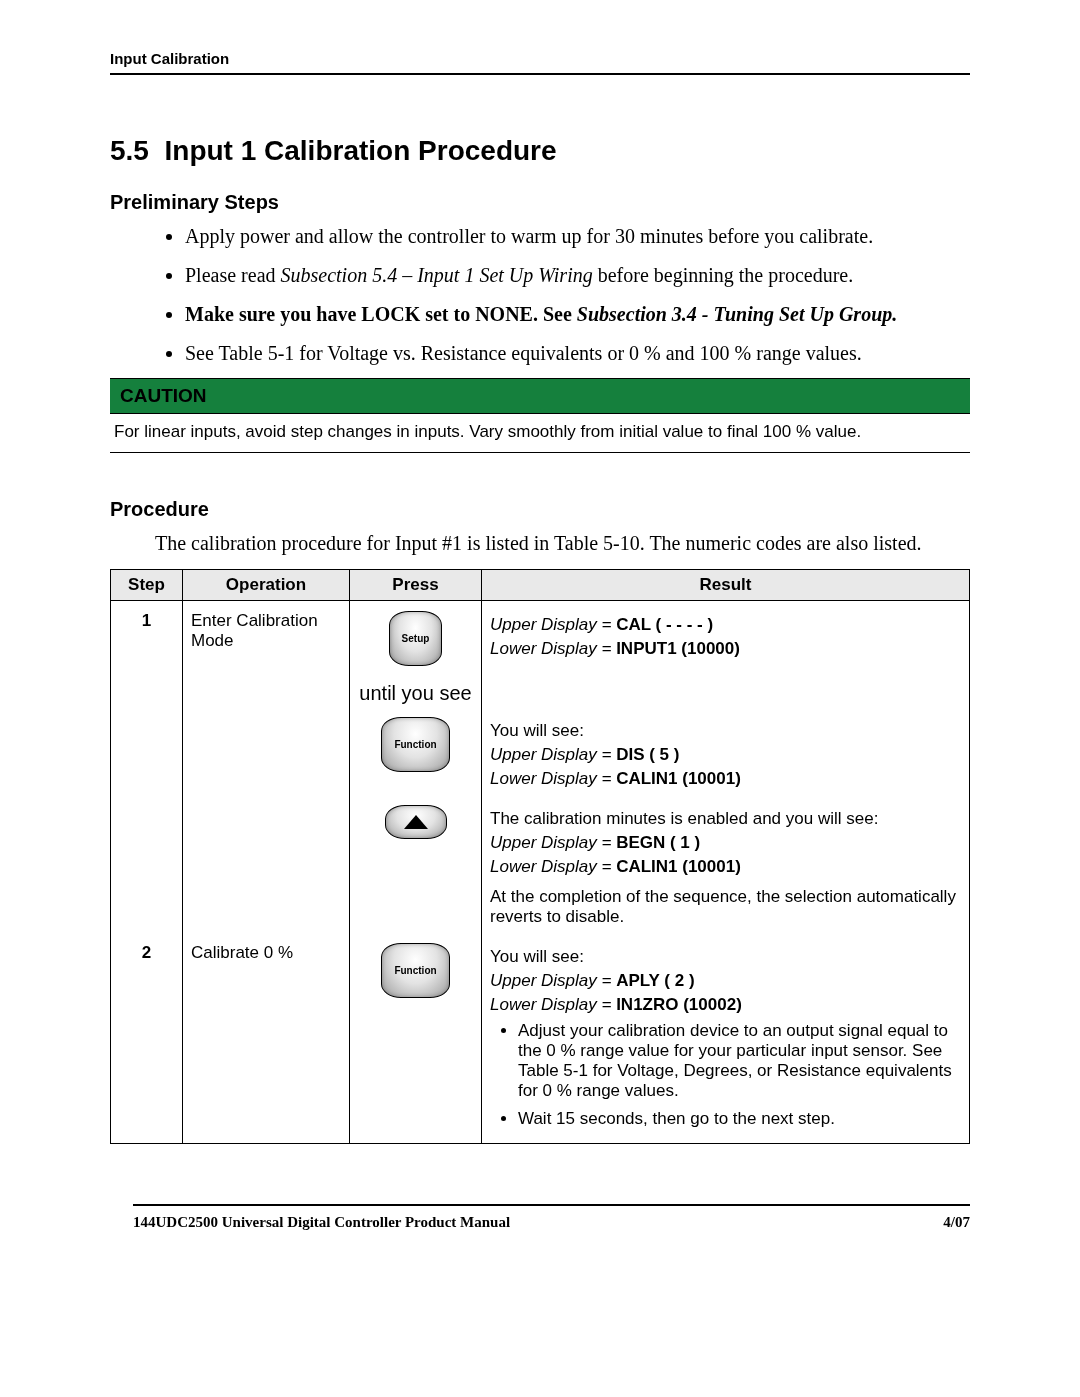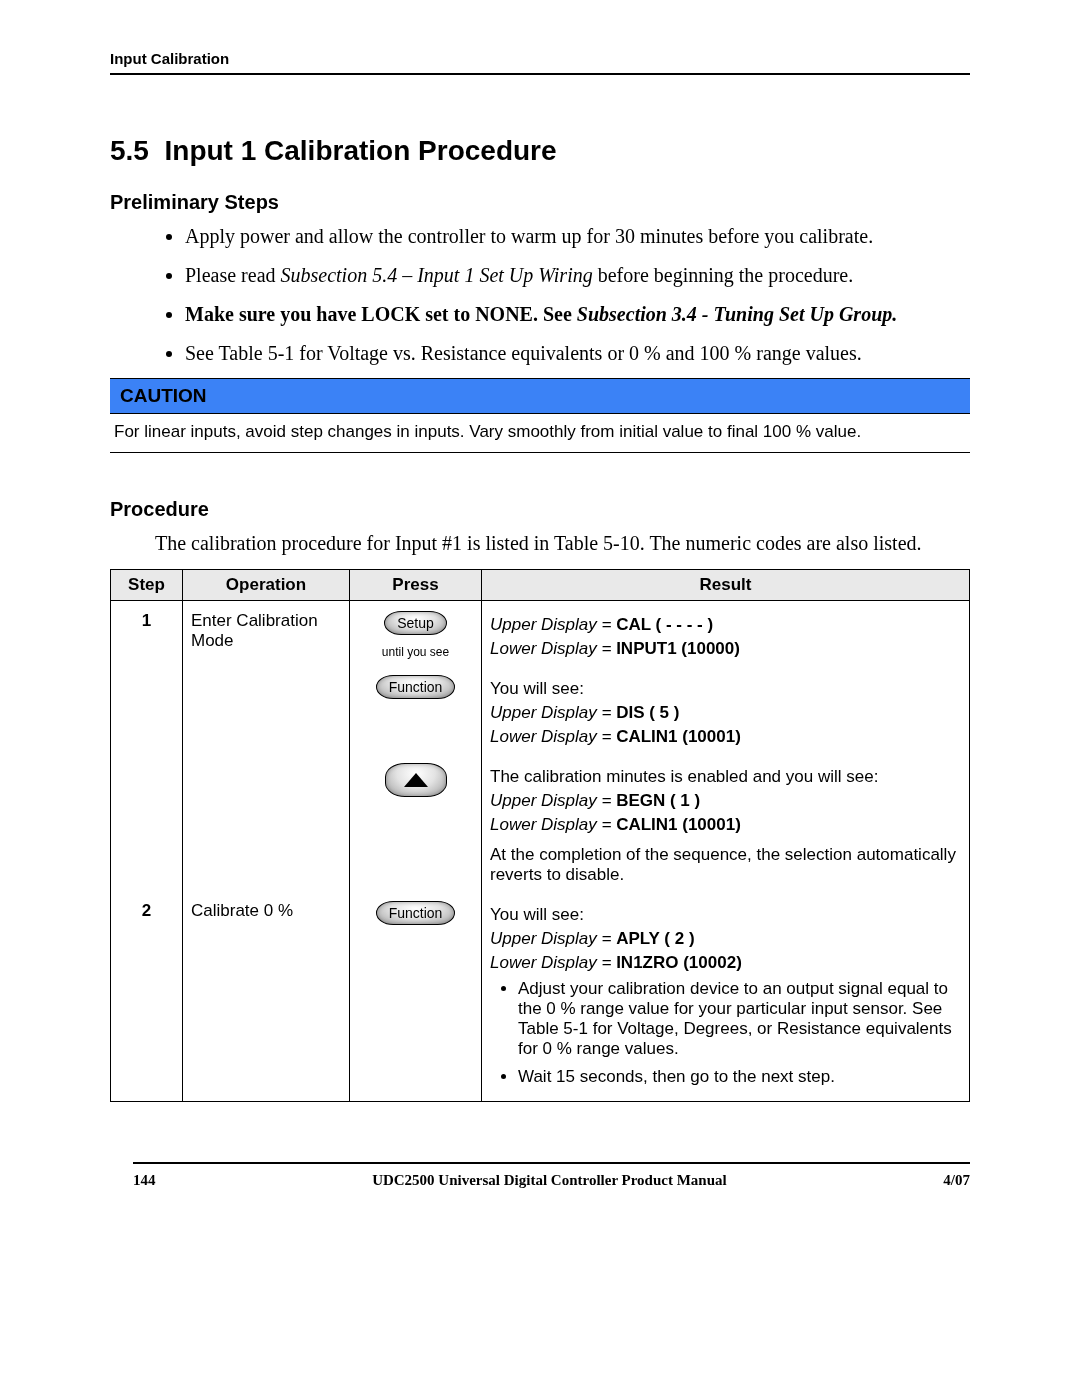--- a/index.html
+++ b/index.html
@@ -46,21 +46,21 @@
   .bold { font-weight: bold; }
   .italic { font-style: italic; }
   .boldit { font-weight: bold; font-style: italic; }
 
   .caution-box {
     border-top: 1px solid #000;
     border-bottom: 1px solid #000;
     margin-top: 6px;
   }
   .caution-label {
-    background: #3b82f6;
+    background: #15803d;
     font-family: Arial, Helvetica, sans-serif;
     font-weight: bold;
     font-size: 19px;
     padding: 6px 10px;
     border-bottom: 1px solid #000;
   }
   .caution-body {
     font-family: Arial, Helvetica, sans-serif;
     font-size: 17px;
     padding: 8px 4px 10px 4px;
@@ -100,31 +100,31 @@
   table.proc tr:last-child td { border-bottom: 1px solid #000; }
   table.proc tr.first-row td { padding-top: 10px; }
   .col-step { width: 55px; text-align: center; font-weight: bold; }
   .col-op   { width: 150px; }
   .col-press{ width: 115px; text-align: center; }
 
   .pill-button {
     display: inline-block;
     border: 1px solid #000;
     border-radius: 20px / 14px;
-    padding: 3px 12px;
-    font-family: Arial, Helvetica, sans-serif;
-    font-weight: normal;
-    font-size: 14px;
+    padding: 21px 12px;
+    font-family: Arial, Helvetica, sans-serif;
+    font-weight: bold;
+    font-size: 10px;
     background: radial-gradient(ellipse at 50% 30%, #fff 0%, #e3e3e3 45%, #9c9c9c 100%);
     box-shadow: inset 0 0 4px rgba(0,0,0,0.3);
   }
   .until-text {
     font-family: Arial, Helvetica, sans-serif;
-    font-size: 12px;
-    margin-top: 10px;
+    font-size: 20px;
+    margin-top: 16px;
   }
   .up-button {
     display: inline-flex;
     align-items: center;
     justify-content: center;
     width: 60px; height: 32px;
     border: 1px solid #000;
     border-radius: 20px / 14px;
     background: radial-gradient(ellipse at 50% 30%, #fff 0%, #e3e3e3 45%, #9c9c9c 100%);
     box-shadow: inset 0 0 4px rgba(0,0,0,0.3);
@@ -149,21 +149,21 @@
     border-top: 2px solid #000;
     margin-top: 60px;
     padding-top: 8px;
     font-family: Liberation Serif, serif;
     font-size: 15px;
     font-weight: bold;
     display: flex;
     justify-content: space-between;
     margin-left: 23px;
   }
-  .footer .center { flex: 1; text-align: center; }
+  .footer .center { flex: 1; }
 </style>
 </head>
 <body>
 
 <div class="page">
 
   <div class="running-header">Input Calibration</div>
 
   <h1 class="section-title">
     <span>5.5</span>

